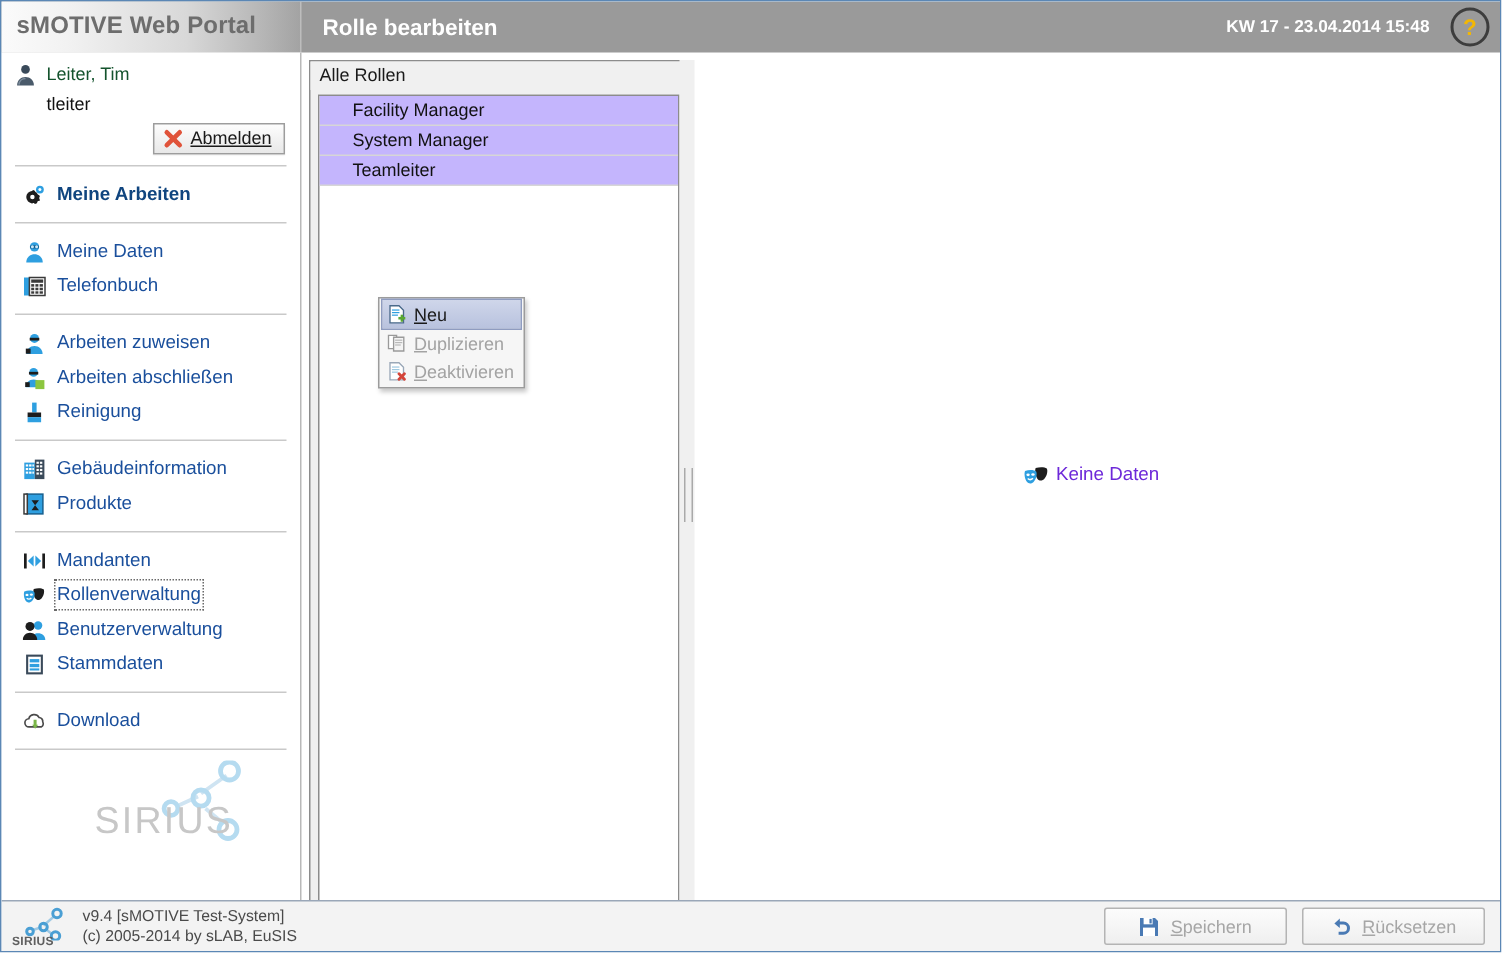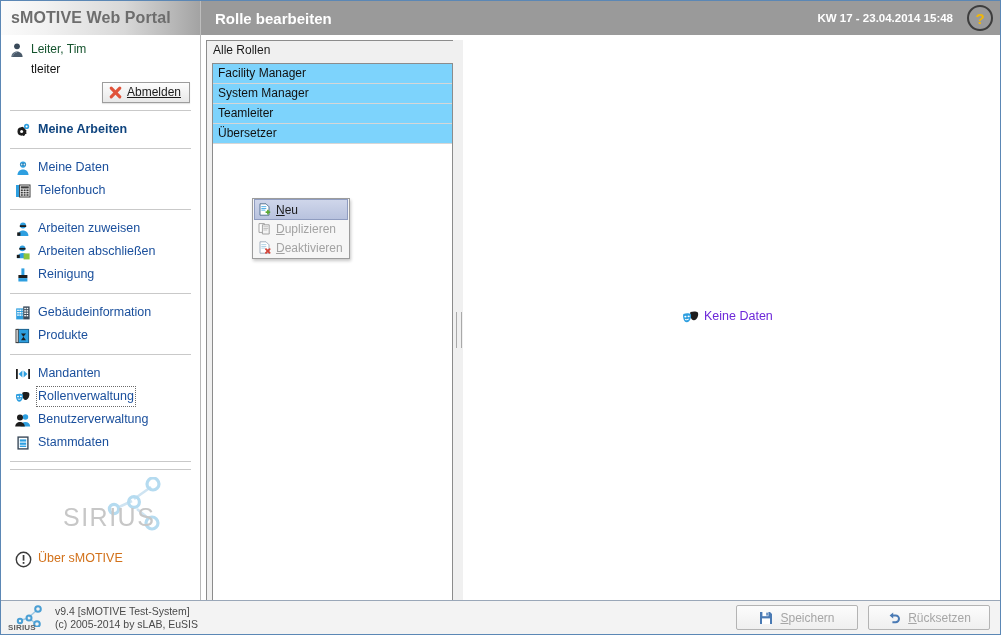--- a/index.html
+++ b/index.html
@@ -144,25 +144,25 @@
   }
   .list-box {
     position: absolute; left: 5px; top: 22px; right: 5px; bottom: 6px;
     background: #ffffff;
     border: 1px solid #8c8c8c;
     box-sizing: border-box;
     overflow: hidden;
   }
   .list-row {
     height: 19px; line-height: 19px;
-    padding-left: 5px;
+    padding-left: 22px;
     font-size: 12px; color: #111;
     border-bottom: 1px solid #d6d6d6;
     cursor: pointer;
-    background: #7dd3fc;
+    background: #c4b5fd;
   }
 
   
   .splitter {
     position: absolute; left: 452px; top: 39px;
     width: 10px; height: 560px;
     background: #f0f0f0;
     cursor: col-resize;
   }
   .splitter i {
@@ -477,60 +477,61 @@
             <rect x="4.8" y="7.6" width="6.4" height="2.2" fill="#2e9fe0"></rect>
             <rect x="4.8" y="10.6" width="6.4" height="1.4" fill="#2e9fe0"></rect>
           </svg>
         </span>
         <span class="nav-label">Stammdaten</span>
       </div>
     </div>
 
     <div class="sep"></div>
 
+    <div class="nav-group">
+      <div class="nav-item">
+        <span class="icon">
+          <svg width="17" height="17" viewBox="0 0 17 17">
+            <path d="M4.4 11.6a2.7 2.7 0 0 1-.2-5.4A3.7 3.7 0 0 1 11 5.3a2.6 2.6 0 0 1 2.5 3 2.4 2.4 0 0 1-.9 3.3z" fill="none" stroke="#4a4a4a" stroke-width="1.1"></path>
+            <path d="M8.4 6.8v4.2" stroke="#7ab648" stroke-width="2"></path>
+            <path d="M6.4 10.2l2 2.6 2-2.6z" fill="#7ab648"></path>
+          </svg>
+        </span>
+        <span class="nav-label">Download</span>
+      </div>
+    </div>
 
     <div class="sep"></div>
 
     <div class="sirius-wrap">
       <svg width="200" height="66" viewBox="0 0 200 66" style="position:absolute;left:0;top:0">
         <g stroke="#cfe4f2" stroke-width="2.6" fill="none">
           <line x1="133" y1="22" x2="150" y2="10"></line>
           <line x1="118" y1="30" x2="131" y2="24"></line>
           <line x1="136" y1="32" x2="148" y2="42"></line>
         </g>
         <g fill="none" stroke="#b5dbf0" stroke-width="3.2">
           <circle cx="152" cy="7" r="6"></circle>
           <circle cx="133" cy="25" r="5.4"></circle>
           <circle cx="113" cy="32" r="4.6"></circle>
           <circle cx="151" cy="46" r="6"></circle>
         </g>
       </svg>
       <div class="sirius-word">SIRIUS</div>
     </div>
 
-    <div class="nav-item about" style="margin-top:4px">
-      <span class="icon">
-        <svg width="17" height="17" viewBox="0 0 17 17">
-          <circle cx="8.5" cy="8.5" r="7.2" fill="none" stroke="#3a3a3a" stroke-width="1.4"></circle>
-          <rect x="7.7" y="4" width="1.7" height="5.6" fill="#3a3a3a"></rect>
-          <rect x="7.7" y="11" width="1.7" height="1.8" fill="#3a3a3a"></rect>
-        </svg>
-      </span>
-      <span class="nav-label">Über sMOTIVE</span>
-    </div>
 
   </div>
 
   <div class="list-panel">
     <div class="list-title">Alle Rollen</div>
     <div class="list-box">
       <div class="list-row">Facility Manager</div>
       <div class="list-row">System Manager</div>
       <div class="list-row">Teamleiter</div>
-      <div class="list-row">Übersetzer</div>
     </div>
   </div>
 
   <div class="splitter">
     <i></i>
   </div>
 
   <div class="content">
     <div class="empty-state">
       <span class="icon">

